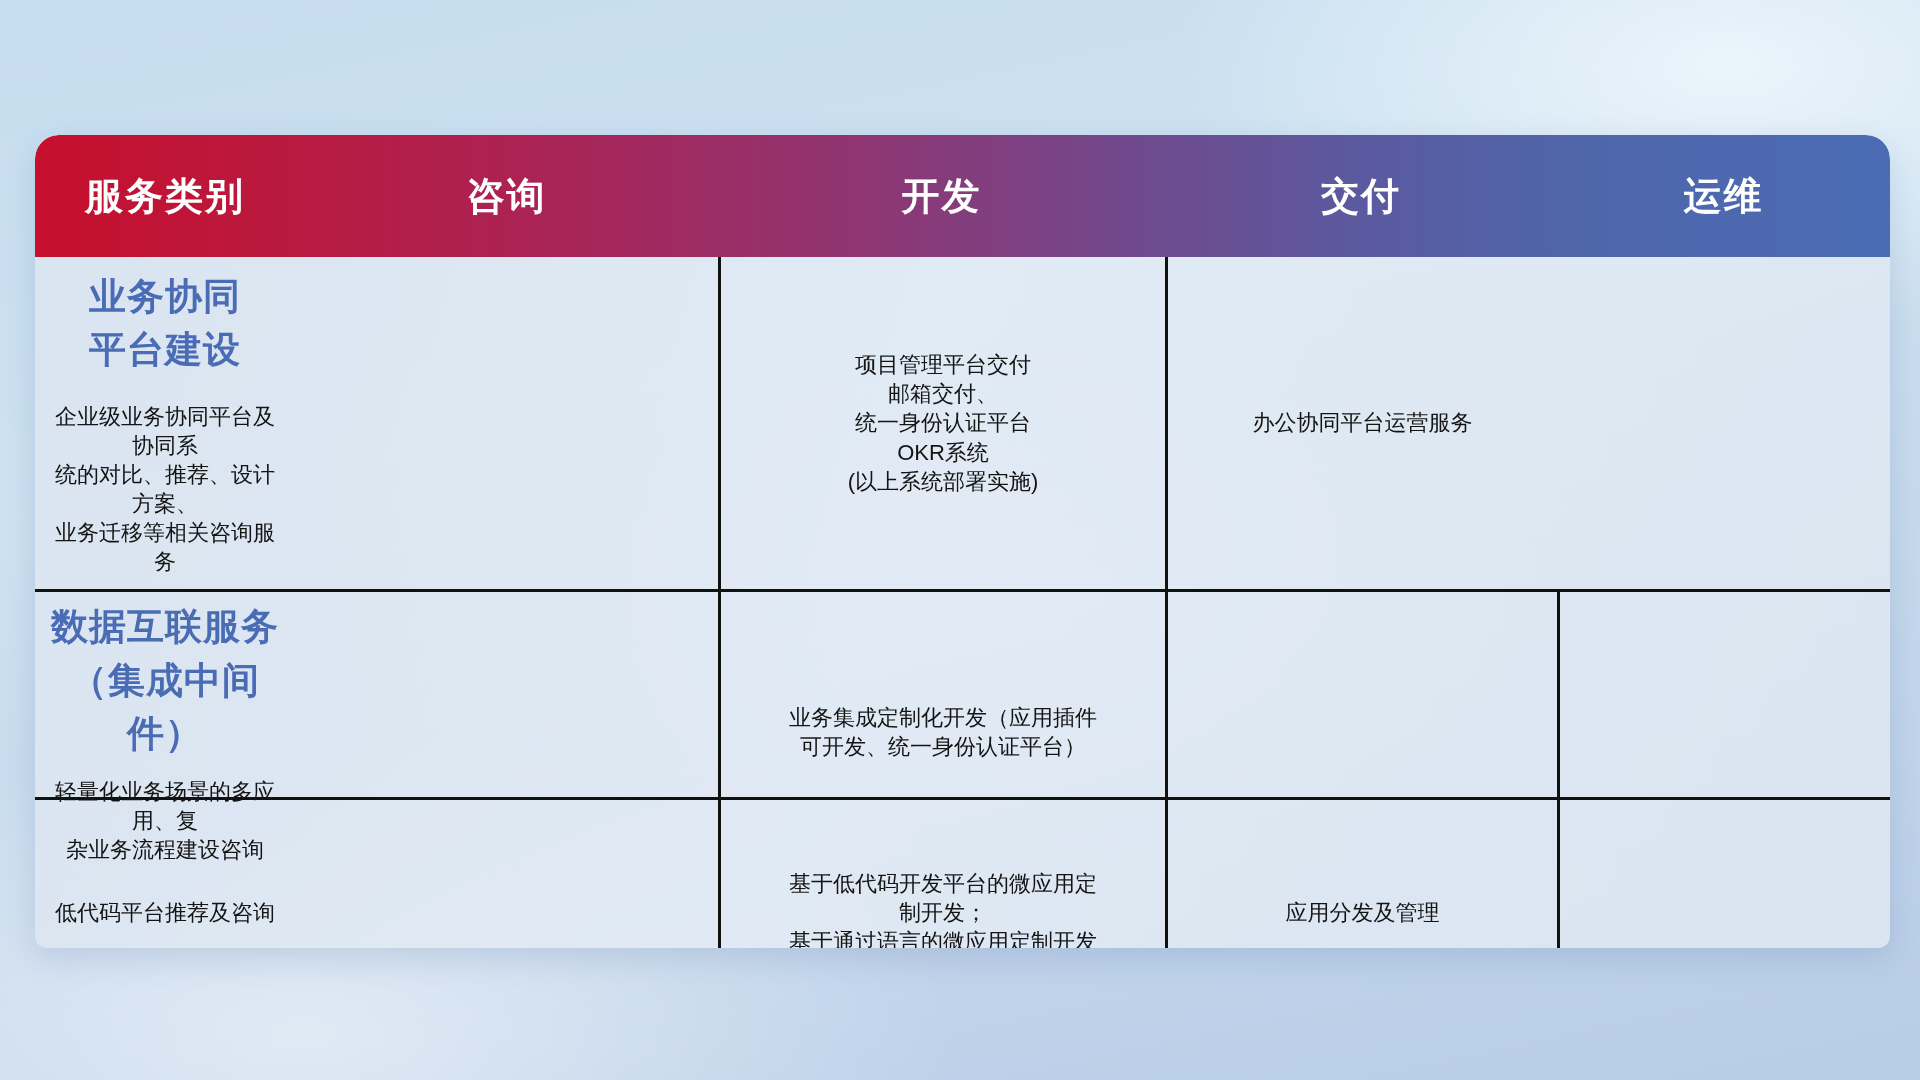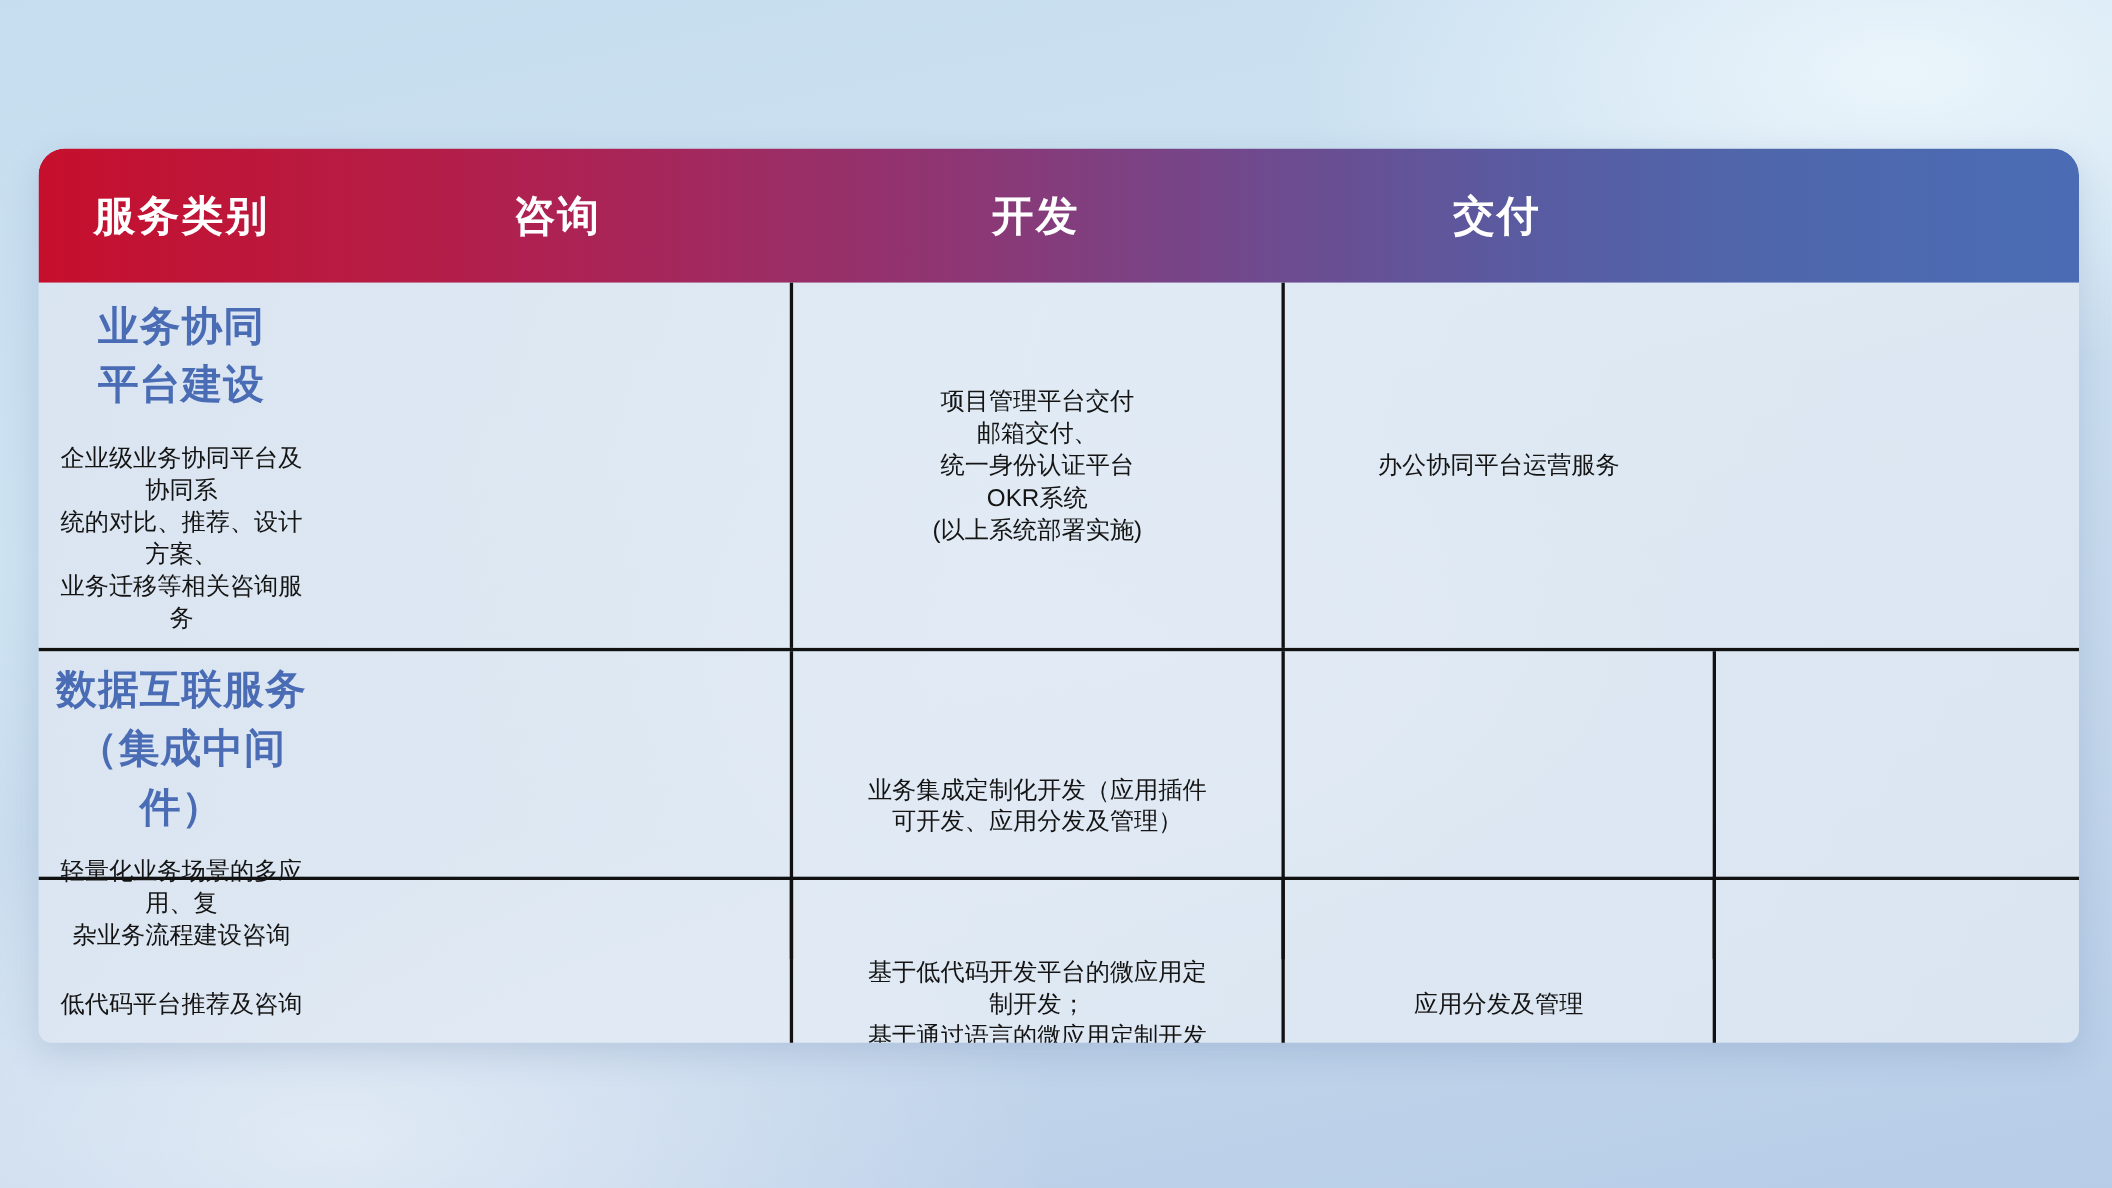--- a/index.html
+++ b/index.html
@@ -92,20 +92,21 @@
 </head>
 <body>
 
 <div class="services-table">
 
   <div class="thead">
     <div class="th">服务类别</div>
     <div class="th">咨询</div>
     <div class="th">开发</div>
     <div class="th">交付</div>
+    <div class="th">运维</div>
   </div>
 
   <div class="tbody">
 
     <div class="tr r0">
       <div class="cellwrap-first">
         <div class="td label">
           <div class="label-inner">业务协同
 平台建设</div>
         </div>
@@ -124,21 +125,21 @@
     <div class="tr r1">
       <div class="cellwrap-first">
         <div class="td label">
           <div class="label-inner">数据互联服务
 （集成中间件）</div>
         </div>
         <div class="td c1">轻量化业务场景的多应用、复
 杂业务流程建设咨询</div>
       </div>
       <div class="td c2">业务集成定制化开发（应用插件
-可开发、应用分发及管理）</div>
+可开发、统一身份认证平台）</div>
       <div class="td c3"></div>
       <div class="td c4"></div>
     </div>
 
     <div class="tr r2">
       <div class="cellwrap-first">
         <div class="td c1">低代码平台推荐及咨询</div>
       </div>
       <div class="td c2">基于低代码开发平台的微应用定
 制开发；

